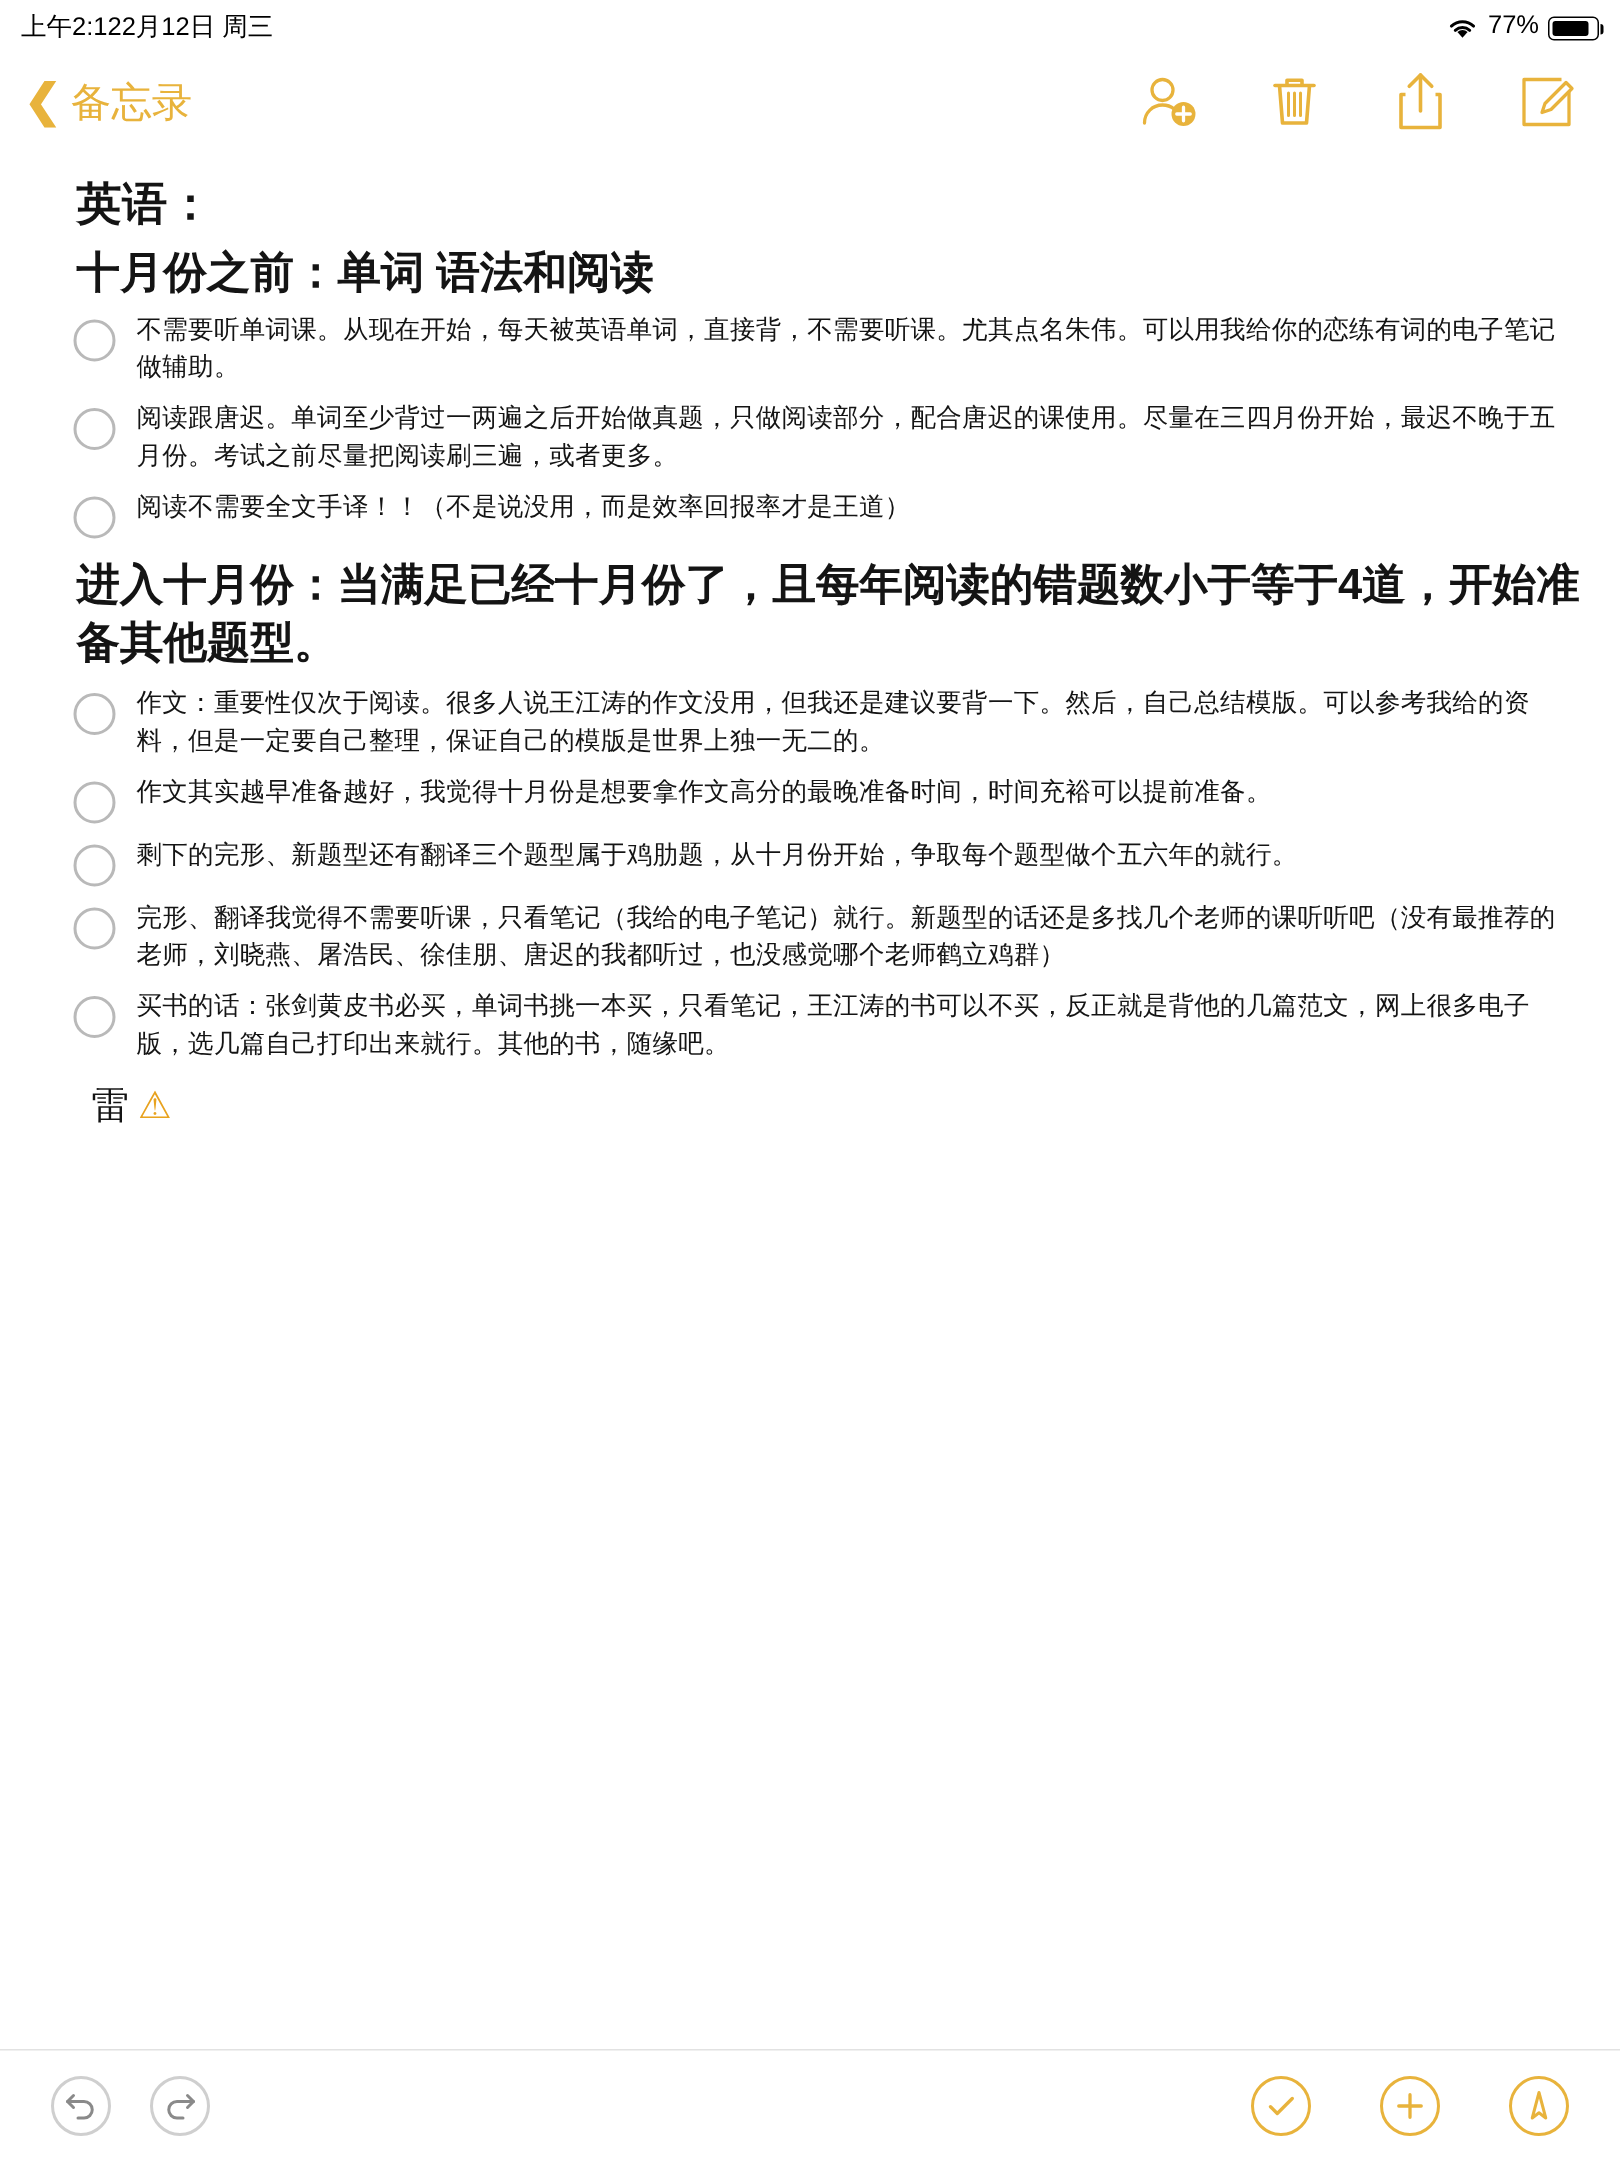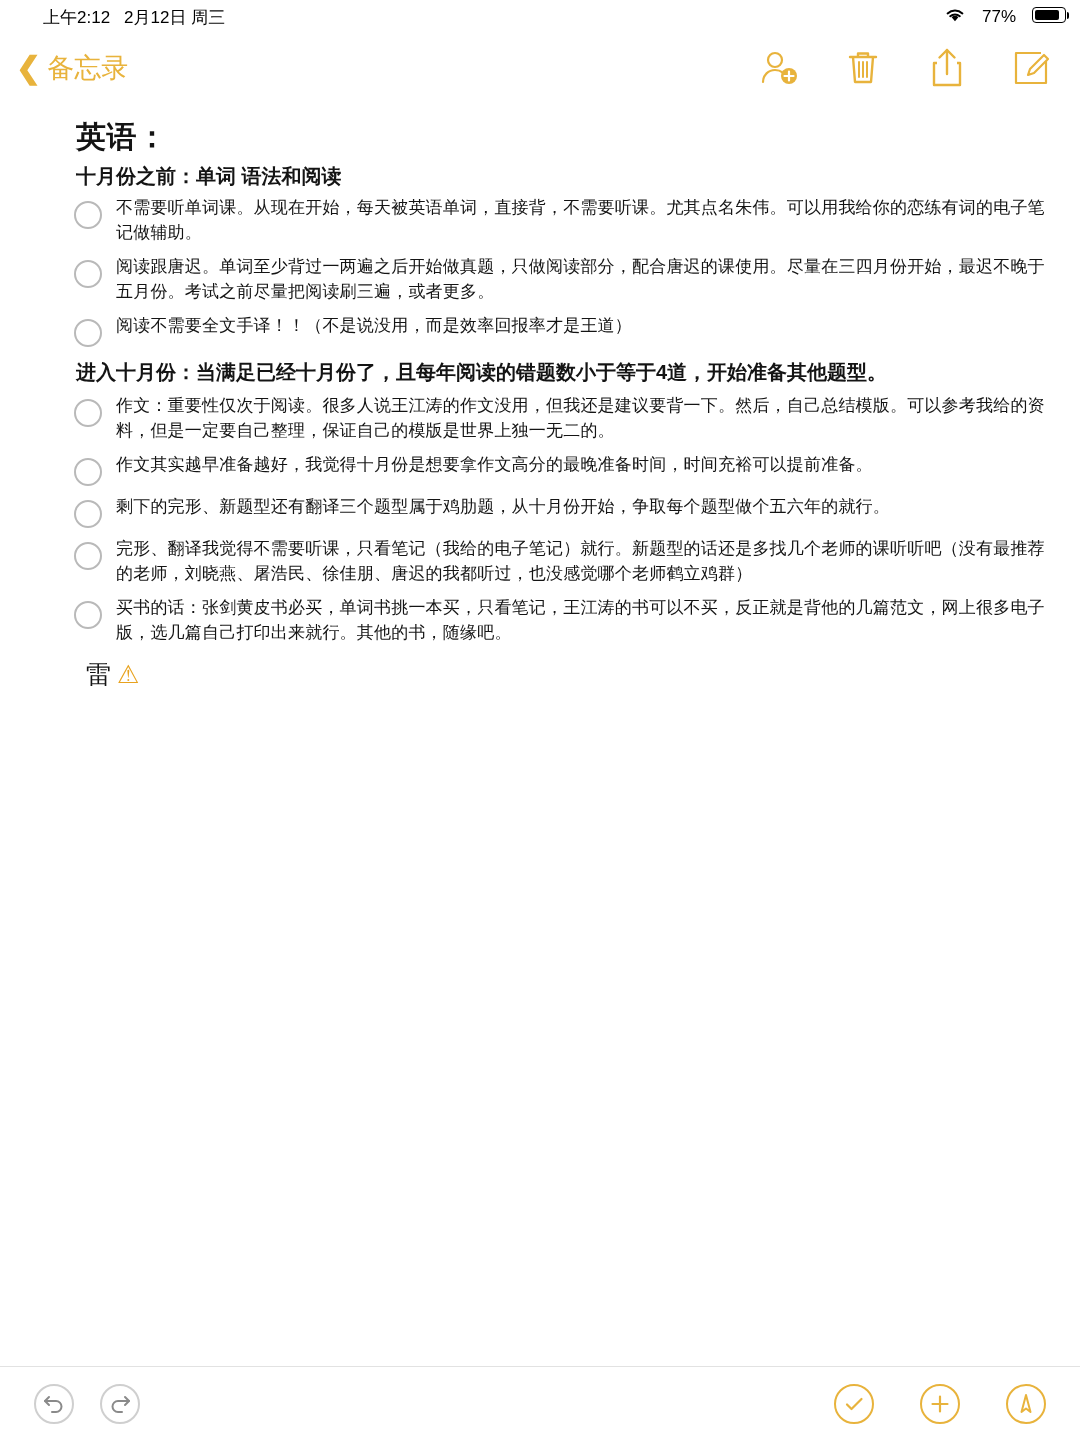--- a/index.html
+++ b/index.html
@@ -29,29 +29,27 @@
     display: flex;
     align-items: center;
     padding: 0 14px;
     font-size: 17px;
     color: #000;
     box-sizing: border-box;
   }
   .status-left {
     display: flex;
     align-items: baseline;
-    gap: 14px;
     white-space: nowrap;
-    margin-left: 29px;
   }
   .status-spacer { flex: 1 1 auto; }
   .status-right {
     display: flex;
-    align-items: flex-start;
-    gap: 16px;
+    align-items: flex-end;
+    gap: 6px;
     white-space: nowrap;
   }
   .wifi-icon { width: 22px; height: 16px; display: inline-block; position: relative; }
   .wifi-icon svg { display: block; }
   .batt-pct { font-size: 17px; }
   .batt {
     width: 34px; height: 16px;
     border: 1.6px solid #000;
     border-radius: 4px;
     position: relative;
@@ -106,35 +104,35 @@
     width: 42px; height: 42px;
     display: flex; align-items: center; justify-content: center;
     color: #e8b33c;
     cursor: pointer;
   }
   .nav-icon svg { display: block; }
 
   
   .note-body {
     flex: 1 1 auto;
-    padding: 6px 26px 0 42px;
+    padding: 6px 26px 0 17px;
     box-sizing: border-box;
     overflow: hidden;
     font-size: 25.5px;
     line-height: 1.5;
     color: #141414;
   }
   .title {
     font-size: 30px;
     font-weight: bold;
     margin: 6px 0 4px 34px;
     letter-spacing: 0.5px;
   }
   .subhead {
-    font-size: 20px;
+    font-size: 29px;
     font-weight: bold;
     margin: 4px 0 6px 34px;
     line-height: 1.35;
   }
   .subhead.block {
     margin-top: 12px;
     margin-bottom: 8px;
   }
   .plain-line {
     font-size: 25px;

